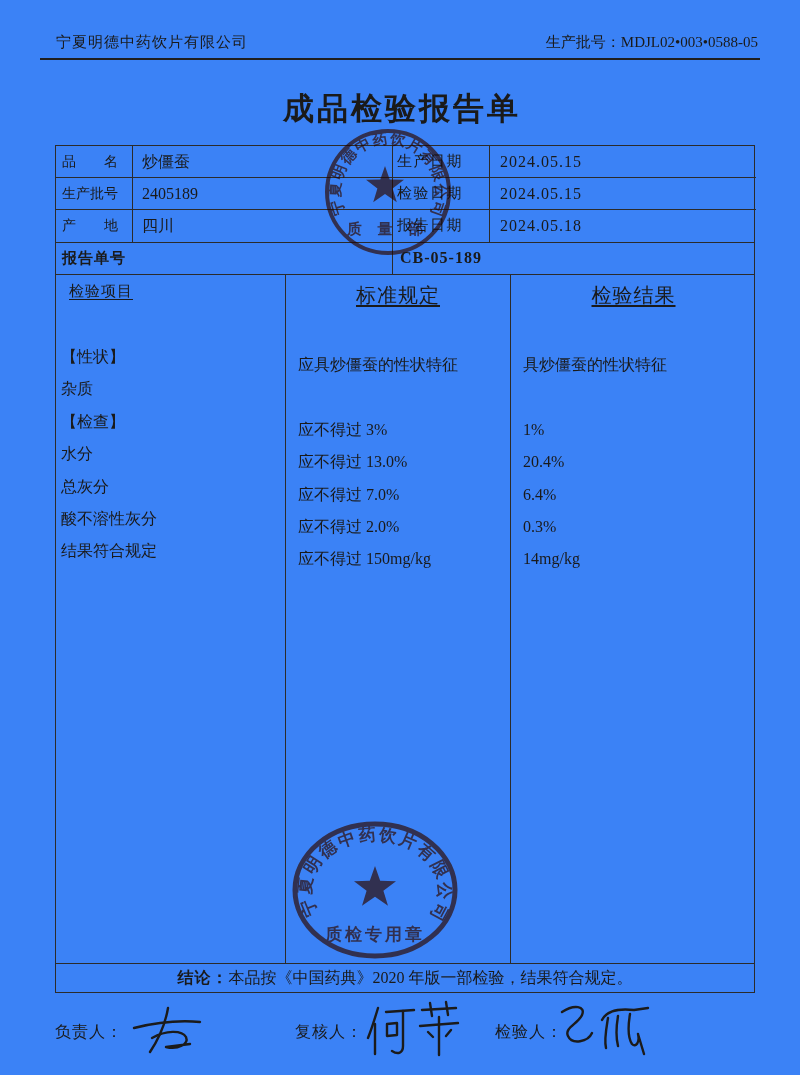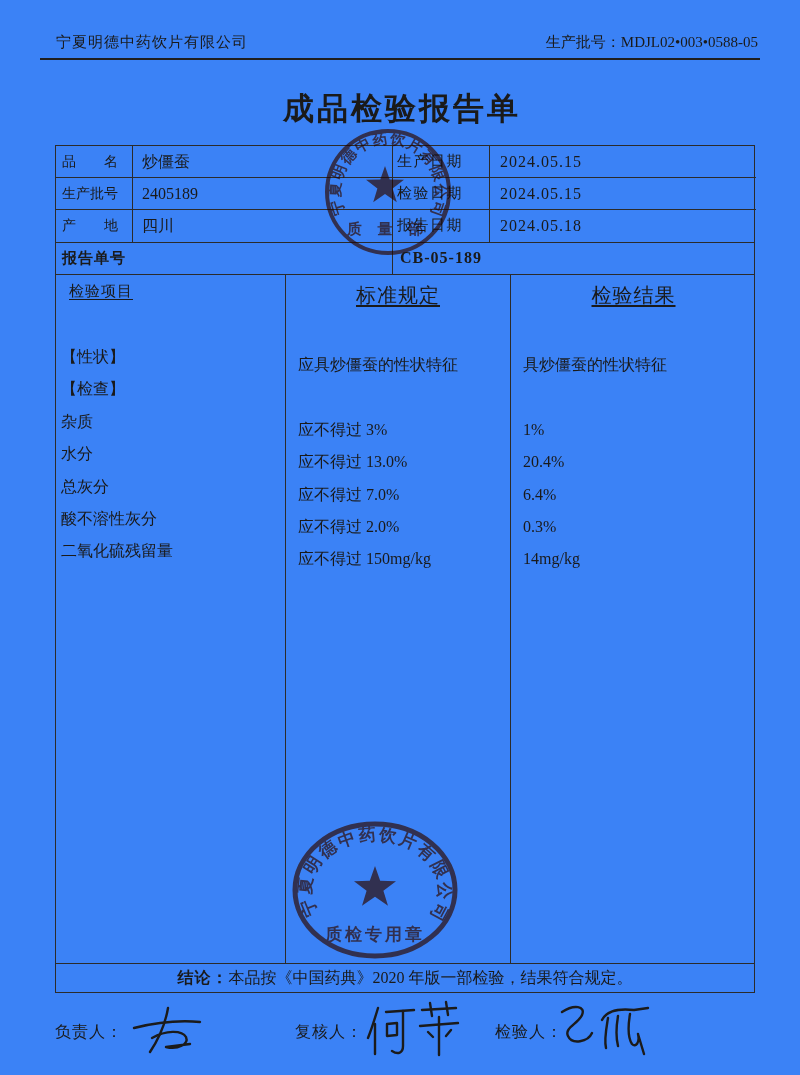--- a/index.html
+++ b/index.html
@@ -88,26 +88,26 @@
   <div class="report-grid">
     <div class="rl">报告单号</div>
     <div class="rv">CB-05-189</div>
   </div>
 
   <div class="results">
     <div class="rcol c1">
       <span class="rhdr-left">检验项目</span>
       <div class="ritems">
         <div class="ritem">【性状】</div>
+        <div class="ritem">杂质</div>
         <div class="ritem">【检查】</div>
-        <div class="ritem">杂质</div>
         <div class="ritem">水分</div>
         <div class="ritem">总灰分</div>
         <div class="ritem">酸不溶性灰分</div>
-        <div class="ritem">二氧化硫残留量</div>
+        <div class="ritem">结果符合规定</div>
       </div>
     </div>
     <div class="rcol c2">
       <span class="rhdr-center"><span>标准规定</span></span>
       <div class="ritems">
         <div class="ritem">应具炒僵蚕的性状特征</div>
         <div class="ritem"></div>
         <div class="ritem">应不得过 3%</div>
         <div class="ritem">应不得过 13.0%</div>
         <div class="ritem">应不得过 7.0%</div>

